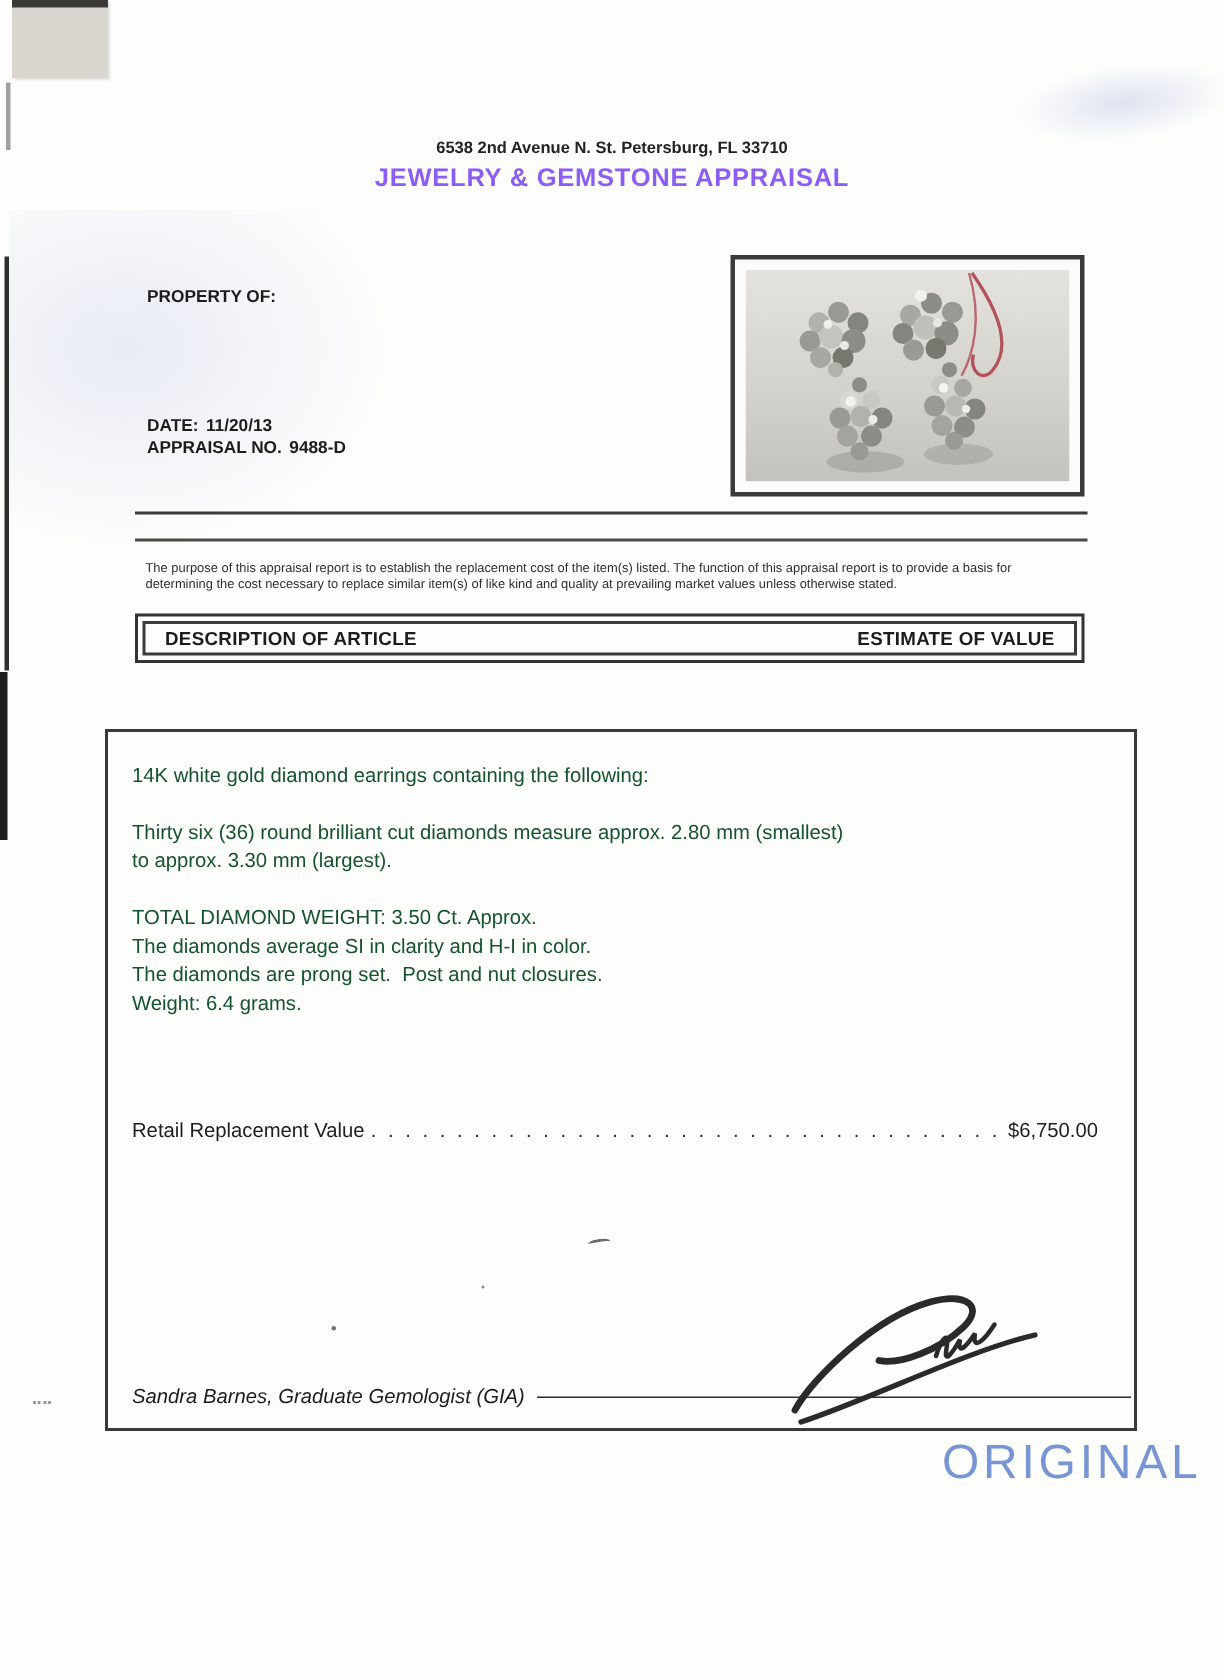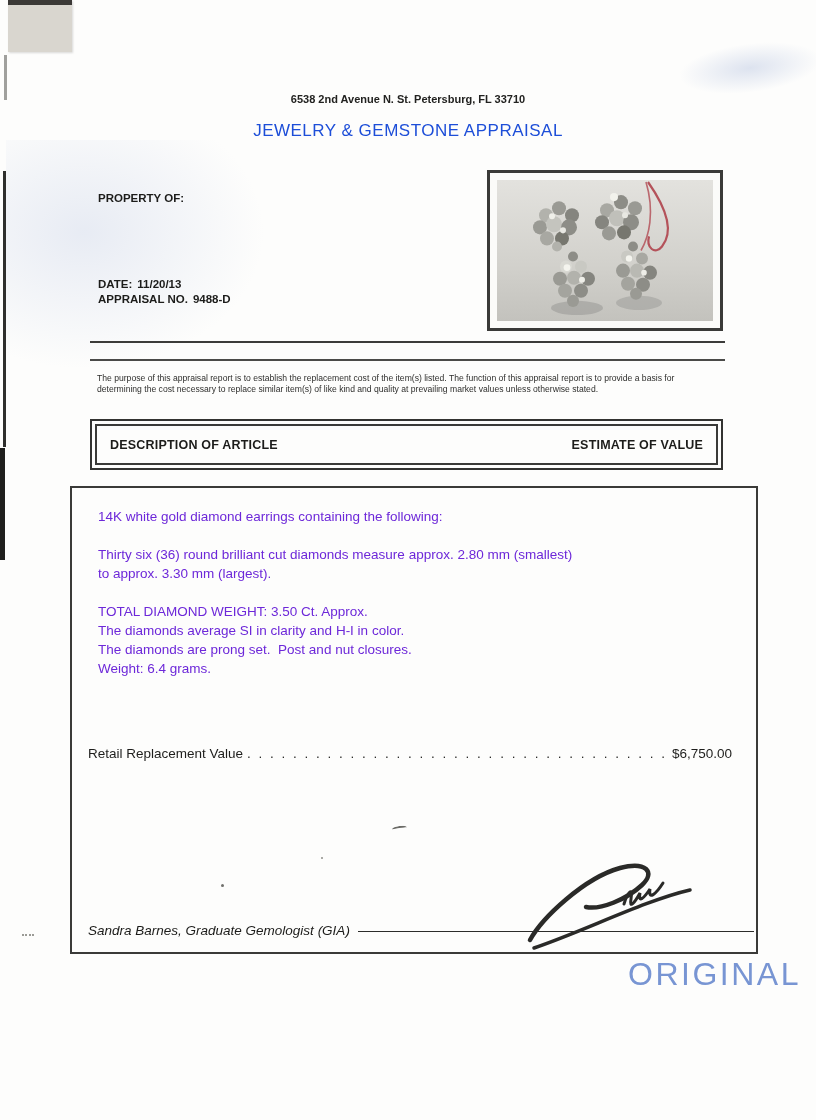--- a/index.html
+++ b/index.html
@@ -30,21 +30,21 @@
   .art-tilde { position:absolute; left:392px; top:826px; width:15px; height:5px;
     border-top:2px solid #6c6c68; border-radius:50%; transform:rotate(-8deg); }
   .art-dot-1 { position:absolute; left:221px; top:884px; width:3px; height:3px; background:#70706c; border-radius:50%; }
   .art-dot-2 { position:absolute; left:321px; top:857px; width:2px; height:2px; background:#8e8e8a; border-radius:50%; }
   .art-dash  { position:absolute; left:22px; top:934px; width:12px; height:0; border-top:2px dotted #9b9b96; }
 
   
   .header-block { position:absolute; left:0; top:90px; width:100%; text-align:center; }
   .company-name { font-size:21px; font-weight:bold; letter-spacing:.5px; color:#161614; }
   .company-address { font-size:11px; font-weight:bold; margin-top:3px; color:#222220; }
-  .doc-title { font-size:17px; font-weight:normal; margin-top:16px; letter-spacing:.5px; color:#1d4ed8; }
+  .doc-title { font-size:17px; font-weight:bold; margin-top:4px; letter-spacing:.5px; color:#8b5cf6; }
 
   
   .property-of { position:absolute; left:98px; top:192px; font-size:11.5px; font-weight:bold; }
   .meta-block { position:absolute; left:98px; top:277px; font-size:11.5px; font-weight:bold; line-height:15px; }
   .meta-row span { margin-right:5px; }
 
   
   .photo-frame {
     position:absolute; left:487px; top:170px; width:236px; height:161px;
     border:3px solid #3a3a38; background:#fbfbf9; padding:7px;
@@ -53,30 +53,30 @@
 
   
   .rule-1 { position:absolute; left:90px; top:341px; width:635px; height:2px; background:#3c3c3a; }
   .rule-2 { position:absolute; left:90px; top:359px; width:635px; height:2px; background:#4a4a48; }
   .disclaimer {
     position:absolute; left:97px; top:373px; width:622px;
     font-size:8.6px; line-height:11px; color:#2e2e2c;
   }
 
   
-  .theader-outer { position:absolute; left:90px; top:419px; width:633px; height:51px; border:2px solid #333331; }
+  .theader-outer { position:absolute; left:90px; top:409px; width:633px; height:33px; border:2px solid #333331; }
   .theader-inner {
     position:absolute; inset:3px; border:2px solid #3a3a38;
     display:flex; align-items:center; justify-content:space-between; padding:0 13px;
   }
   .theader-label { font-size:12.5px; font-weight:bold; letter-spacing:.2px; }
 
   
   .desc-box { position:absolute; left:70px; top:486px; width:688px; height:468px; border:2px solid #3a3a38; background:transparent; }
-  .desc-body { position:absolute; left:26px; top:19px; right:24px; font-size:13.5px; line-height:19px; color:#6d28d9; }
+  .desc-body { position:absolute; left:16px; top:19px; right:24px; font-size:13.5px; line-height:19px; color:#14532d; }
   .desc-line { white-space:pre-wrap; }
   .gap-after { margin-bottom:19px; }
 
   .value-row {
     position:absolute; left:16px; right:24px; top:258px;
     display:flex; align-items:baseline; font-size:13.5px; color:#1e1e1c;
   }
   .value-label { white-space:nowrap; }
   .value-dots { flex:1; overflow:hidden; white-space:nowrap; letter-spacing:2px; padding:0 4px; color:#2a2a28; }
   .value-amount { white-space:nowrap; }

